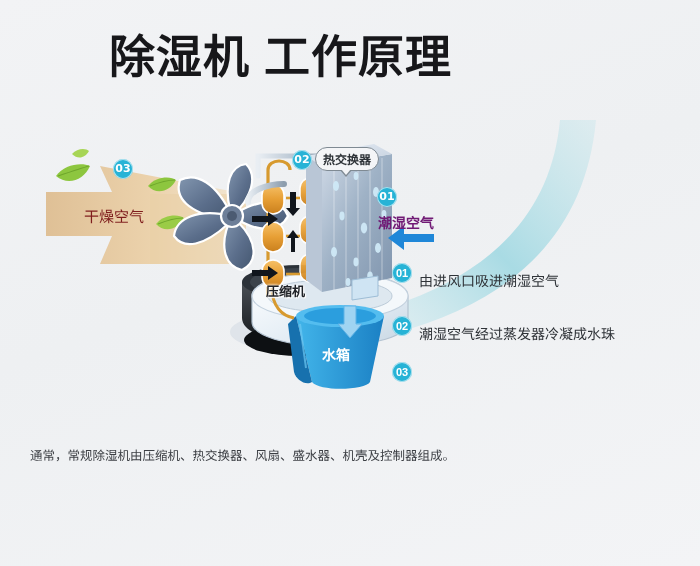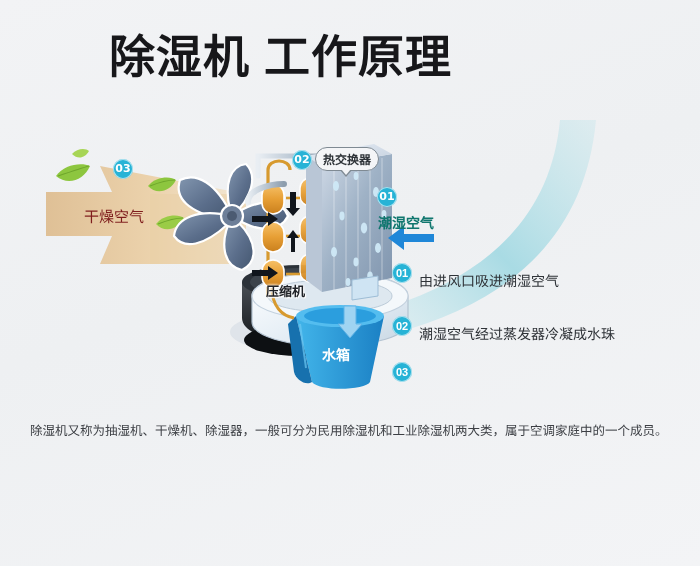--- a/index.html
+++ b/index.html
@@ -57,21 +57,21 @@
     border-right:6px solid transparent;border-top:7px solid #7f8a93;
   }
   .bubble:before{
     content:"";position:absolute;left:25px;bottom:-5px;z-index:2;
     width:0;height:0;border-left:5px solid transparent;
     border-right:5px solid transparent;border-top:6px solid #f4f5f7;
   }
 
   
   #lbl-humid-badge{left:377px;top:186px;}
-  #lbl-humid-text{left:378px;top:212px;font-size:14px;color:#0f766e;font-weight:bold;}
+  #lbl-humid-text{left:378px;top:212px;font-size:14px;color:#701a75;font-weight:bold;}
 
   
   #lbl-comp{left:266px;top:281px;font-size:13px;color:#1f2227;font-weight:bold;
             text-shadow:0 0 3px #fff,0 0 3px #fff,1px 1px 0 #fff;}
   
   #lbl-tank{left:322px;top:344px;font-size:14px;color:#ffffff;font-weight:bold;}
 
   
   .legend{position:absolute;left:392px;top:256px;width:300px;}
   .legend-row{display:flex;align-items:center;margin-bottom:19px;}
@@ -310,20 +310,21 @@
       <span class="badge">02</span>
       <span class="legend-text">潮湿空气经过蒸发器冷凝成水珠</span>
     </div>
     <div class="legend-row">
       <span class="badge">03</span>
     </div>
   </div>
 
   <div class="copy">
     <p class="para1">
-      <span>除湿机又称为抽湿机、干燥机、除湿器，一般可分为民用除湿机和工业除湿机两大类，属于空调家庭中的一个成员。</span><br>
+      <br>
+      <span>通常，常规除湿机由压缩机、热交换器、风扇、盛水器、机壳及控制器组成。</span>
     </p>
     <p class="para2">
       <br>
     </p>
   </div>
 
 </div>
 
 </body></html>

